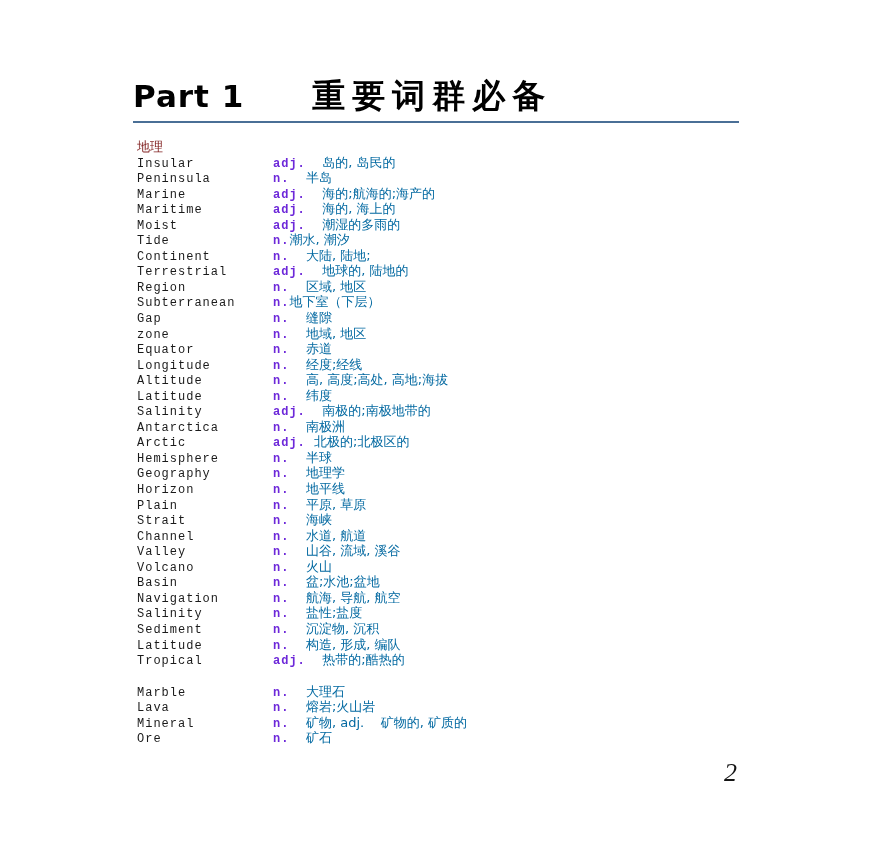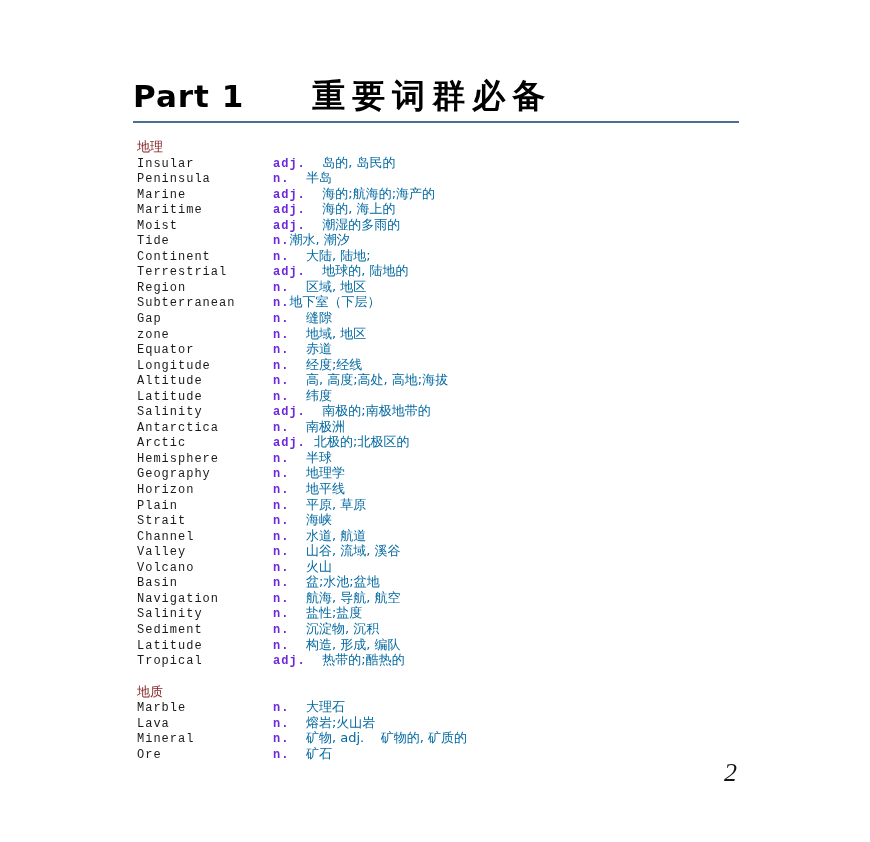--- a/index.html
+++ b/index.html
@@ -107,21 +107,20 @@
         <div class="row"><span class="word">Valley</span><span class="pos">n.</span><span class="def">    山谷, 流域, 溪谷</span></div>
         <div class="row"><span class="word">Volcano</span><span class="pos">n.</span><span class="def">    火山</span></div>
         <div class="row"><span class="word">Basin</span><span class="pos">n.</span><span class="def">    盆;水池;盆地</span></div>
         <div class="row"><span class="word">Navigation</span><span class="pos">n.</span><span class="def">    航海, 导航, 航空</span></div>
         <div class="row"><span class="word">Salinity</span><span class="pos">n.</span><span class="def">    盐性;盐度</span></div>
         <div class="row"><span class="word">Sediment</span><span class="pos">n.</span><span class="def">    沉淀物, 沉积</span></div>
         <div class="row"><span class="word">Latitude</span><span class="pos">n.</span><span class="def">    构造, 形成, 编队</span></div>
         <div class="row"><span class="word">Tropical</span><span class="pos">adj.</span><span class="def">    热带的;酷热的</span></div>
       </div>
       <div class="section">
-        <div class="row heading">地质</div>
         <div class="row"><span class="word">Marble</span><span class="pos">n.</span><span class="def">    大理石</span></div>
         <div class="row"><span class="word">Lava</span><span class="pos">n.</span><span class="def">    熔岩;火山岩</span></div>
         <div class="row"><span class="word">Mineral</span><span class="pos">n.</span><span class="def">    矿物, adj.    矿物的, 矿质的</span></div>
         <div class="row"><span class="word">Ore</span><span class="pos">n.</span><span class="def">    矿石</span></div>
       </div>
     </div>
   <div class="pageno">2</div>
 </div>
 
 </body></html>

